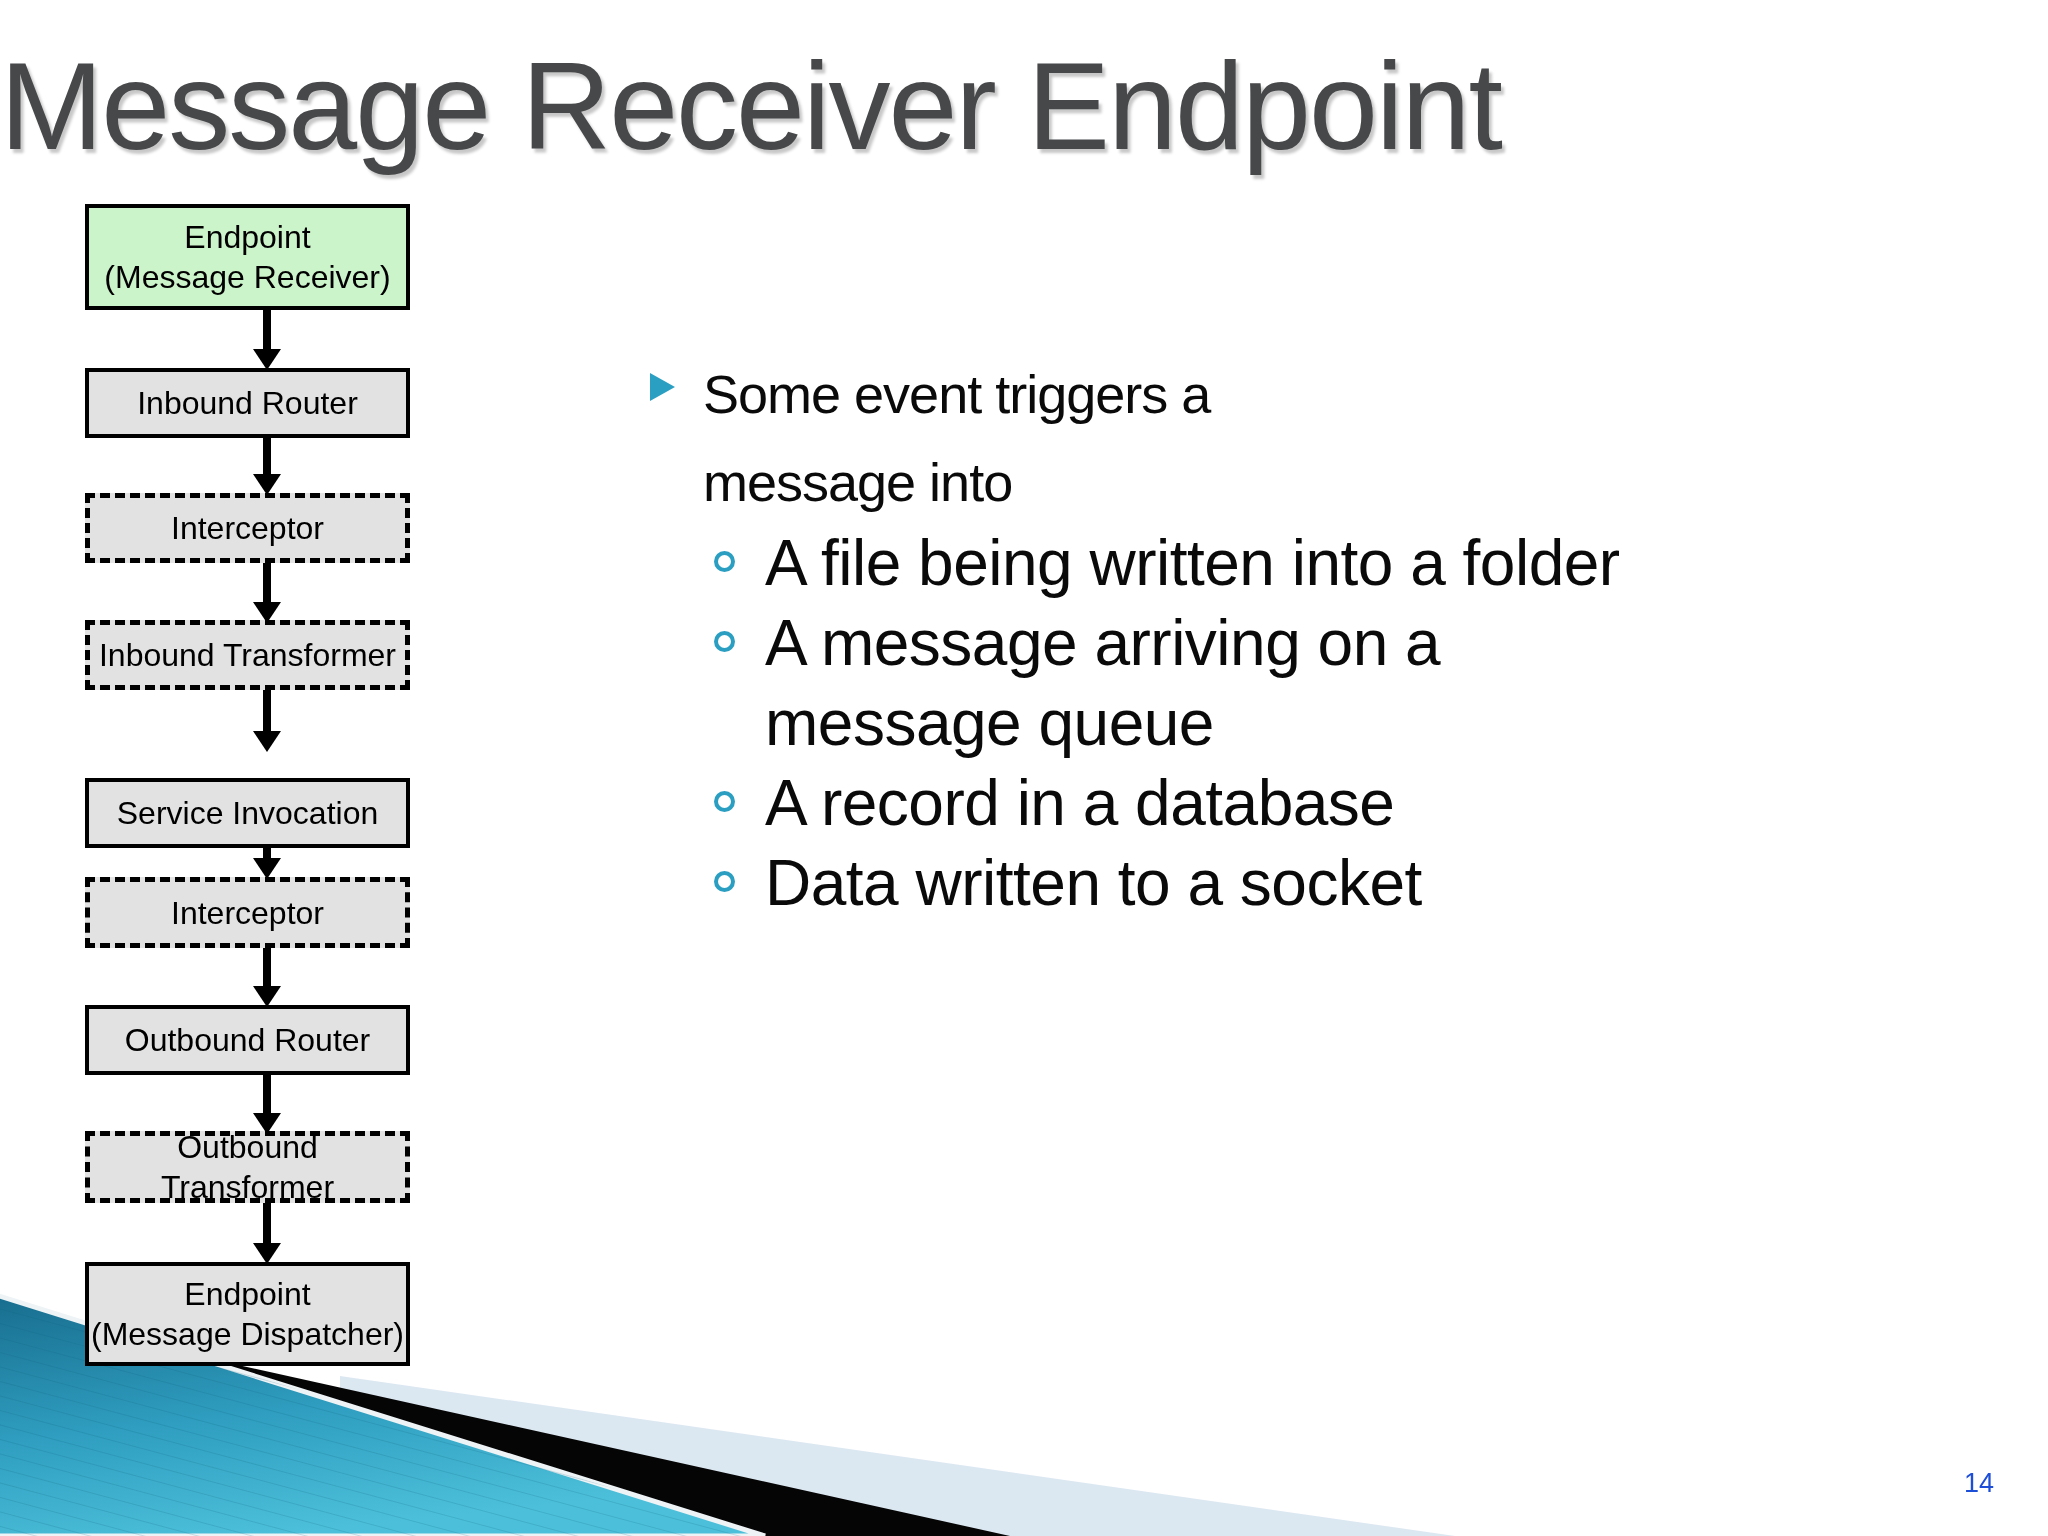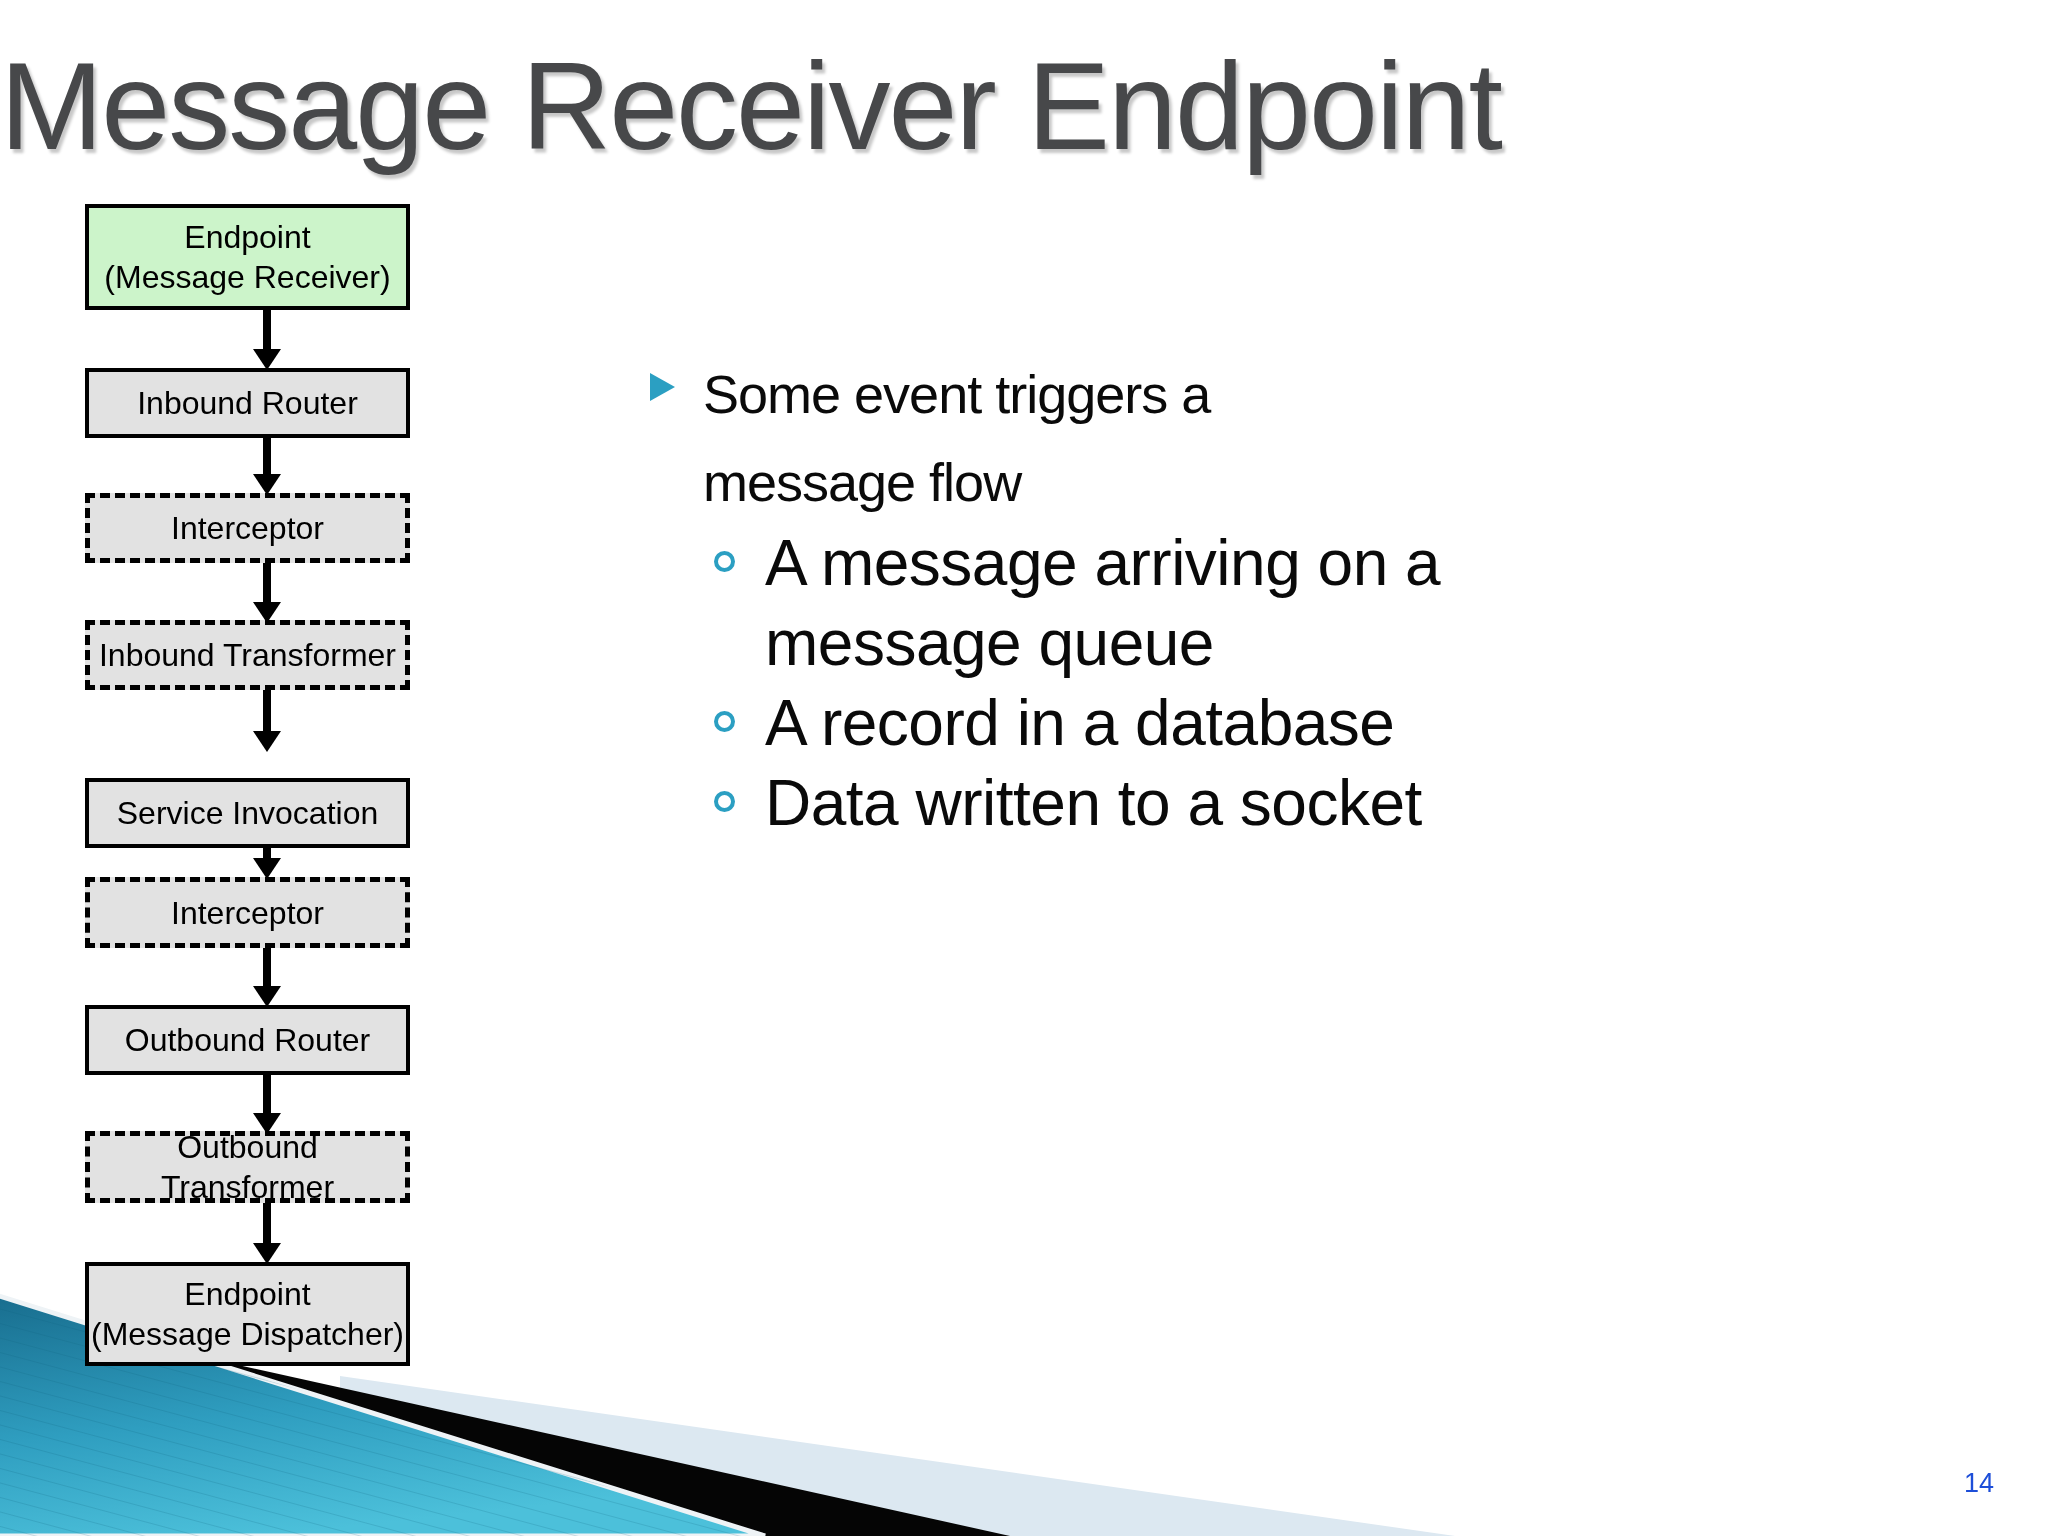--- a/index.html
+++ b/index.html
@@ -179,25 +179,31 @@
 
   <div class="node" style="top:1262px;height:104px;">
     <span>Endpoint</span>
     <span>(Message Dispatcher)</span>
   </div>
 
   <div class="bullet-main">
     <i class="tri"></i>
     <div class="btext">
       <span class="bline">Some event triggers a</span>
-      <span class="bline">message flow</span>
+      <span class="bline">message into</span>
     </div>
   </div>
 
   <div class="sub-list">
+    <div class="sub-item">
+      <i class="ring"></i>
+      <div class="stext">
+        <span class="sline">A file being written into a folder</span>
+      </div>
+    </div>
     <div class="sub-item">
       <i class="ring"></i>
       <div class="stext">
         <span class="sline">A message arriving on a</span>
         <span class="sline">message queue</span>
       </div>
     </div>
     <div class="sub-item">
       <i class="ring"></i>
       <div class="stext">

